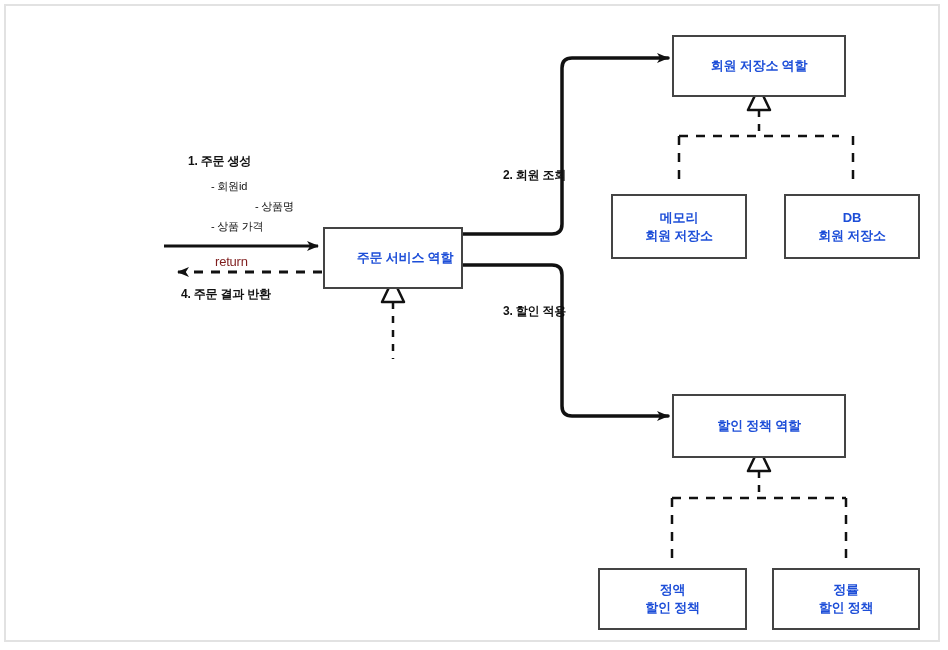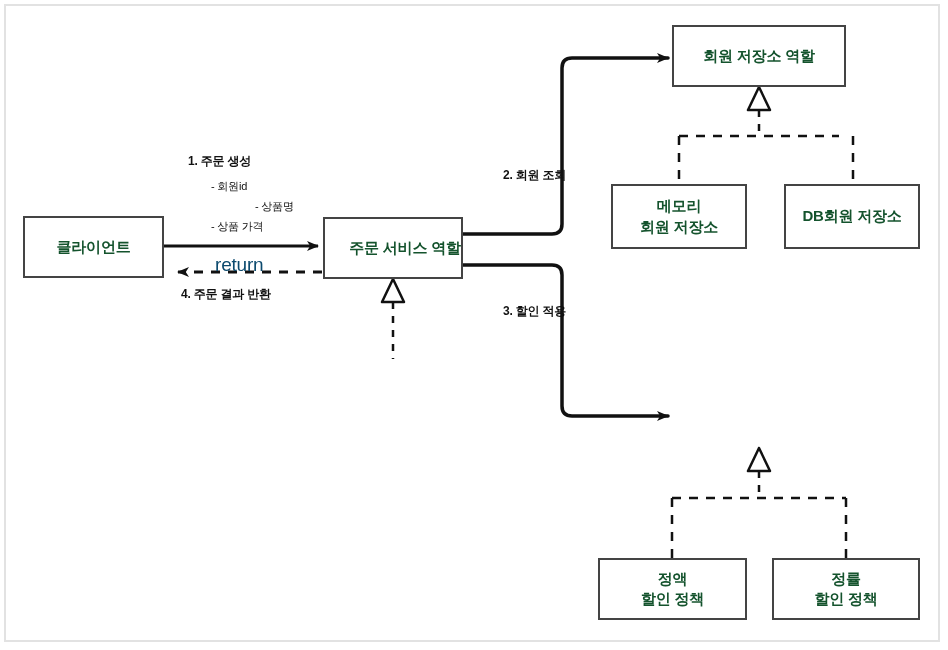--- a/index.html
+++ b/index.html
@@ -37,39 +37,40 @@
   }
   .node {
     position: absolute;
     box-sizing: border-box;
     border: 2px solid #444444;
     background: #ffffff;
     display: flex;
     align-items: center;
     justify-content: center;
     text-align: center;
-    color: #14532d;
+    color: #1d4ed8;
     font-weight: bold;
-    font-size: 15px;
+    font-size: 13px;
     line-height: 1.35;
     letter-spacing: -0.2px;
+    margin-top: 10px;
   }
   .node span { display: block; }
   .edge-label {
     position: absolute;
     color: #111111;
     font-weight: bold;
     font-size: 12px;
     white-space: nowrap;
     letter-spacing: -0.2px;
   }
   .edge-label.regular {
     font-weight: normal;
-    font-size: 19px;
-    color: #0c4a6e;
+    font-size: 13px;
+    color: #7f1d1d;
   }
   .edge-label.sub {
     font-weight: normal;
     font-size: 11px;
     color: #111111;
   }
 </style>
 </head>
 <body>
 
@@ -119,43 +120,43 @@
 
     <g>
       <path d="M759,448 L748,471 L770,471 Z" fill="#ffffff" stroke="#111111" stroke-width="2.5" stroke-linejoin="round"></path>
       <line x1="759" y1="471" x2="759" y2="498" stroke="#111111" stroke-width="2.5" stroke-dasharray="7 7"></line>
       <path d="M672,498 L846,498" fill="none" stroke="#111111" stroke-width="2.5" stroke-dasharray="9 8"></path>
       <path d="M672,498 L672,558" fill="none" stroke="#111111" stroke-width="2.5" stroke-dasharray="9 8"></path>
       <path d="M846,498 L846,558" fill="none" stroke="#111111" stroke-width="2.5" stroke-dasharray="9 8"></path>
     </g>
   </svg>
 
-  <div class="node" style="left:23px; top:216px; width:141px; height:62px;">
-    <span>클라이언트</span>
-  </div>
 
   <div class="node" style="left:323px; top:217px; width:140px; height:62px;padding-left:24px;">
     <span>주문 서비스 역할</span>
   </div>
 
 
   <div class="node" style="left:672px; top:25px; width:174px; height:62px;">
     <span>회원 저장소 역할</span>
   </div>
 
   <div class="node" style="left:611px; top:184px; width:136px; height:65px; flex-direction:column;">
     <span>메모리</span>
     <span>회원 저장소</span>
   </div>
 
-  <div class="node" style="left:784px; top:184px; width:136px; height:65px; ">
+  <div class="node" style="left:784px; top:184px; width:136px; height:65px; flex-direction:column;">
     <span>DB</span>
     <span>회원 저장소</span>
   </div>
 
+  <div class="node" style="left:672px; top:384px; width:174px; height:64px;">
+    <span>할인 정책 역할</span>
+  </div>
 
   <div class="node" style="left:598px; top:558px; width:149px; height:62px; flex-direction:column;">
     <span>정액</span>
     <span>할인 정책</span>
   </div>
 
   <div class="node" style="left:772px; top:558px; width:148px; height:62px; flex-direction:column;">
     <span>정률</span>
     <span>할인 정책</span>
   </div>

